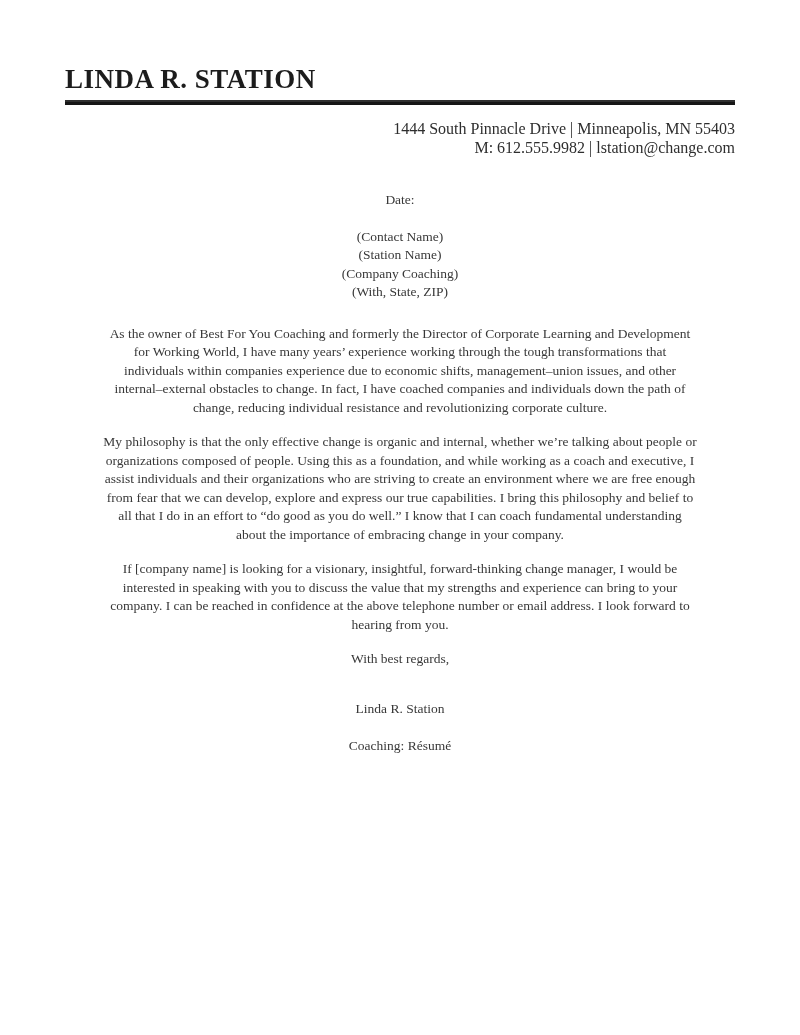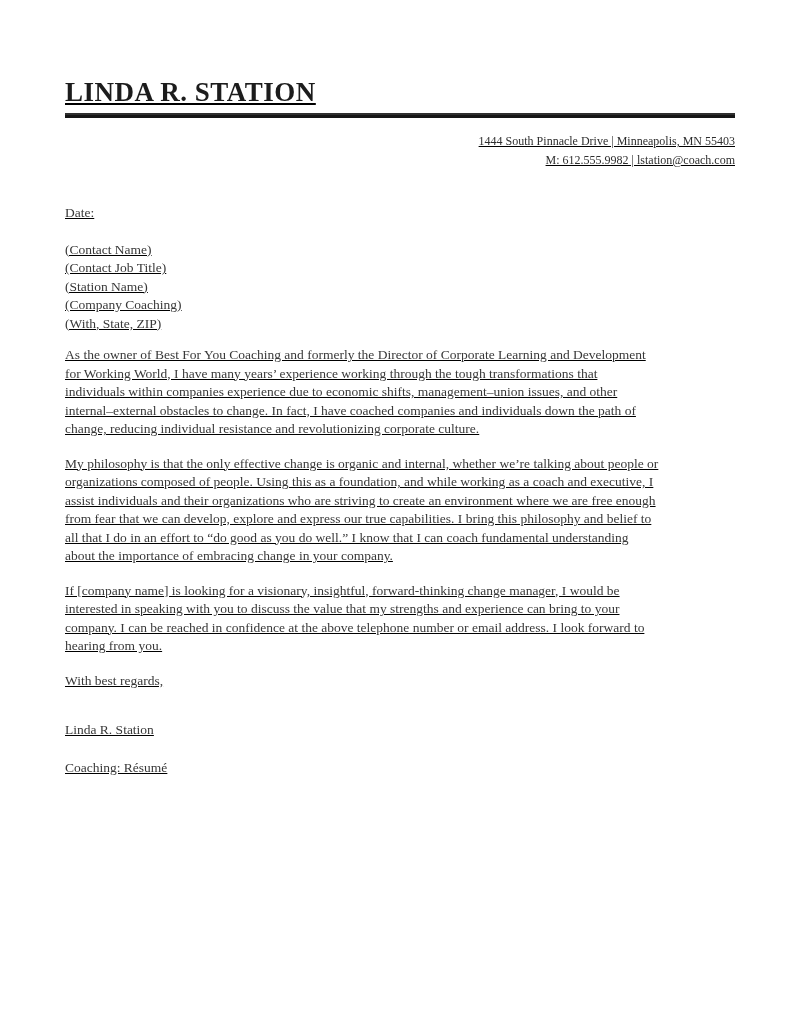--- a/index.html
+++ b/index.html
@@ -6,53 +6,53 @@
   html, body { background: #ffffff; }
   body {
     width: 800px;
     font-family: "Liberation Serif", "DejaVu Serif", serif;
   }
   .page {
     position: relative;
     width: 800px;
     height: 894px;
     background: #ffffff;
-    padding: 17px 65px;
+    padding: 4px 65px;
     overflow: hidden;
-    text-decoration: underline;
   }
   .sender-name {
     margin-top: 60px;
     font-size: 27px;
     line-height: 30px;
     font-weight: bold;
     letter-spacing: 0.5px;
     color: #1c1c1c;
   }
   .header-rule {
     margin-top: 6px;
     height: 2px;              
     border-top: 2px solid #2f2f2f;   
     border-bottom: 3px solid #161616; 
   }
   .contact-block {
     margin-top: 14px;
     text-align: right;
-    font-size: 12px;
+    font-size: 16px;
     line-height: 19px;
     color: #2e2e2e;
   }
   .letter-body {
     margin-top: 34px;
     font-size: 13.5px;
     line-height: 18.5px;
     color: #383838;
+    text-align: center;
   }
   .date-line { margin-bottom: 18px; }
-  .recipient-block { margin-bottom: 13px; }
+  .recipient-block { margin-bottom: 23px; }
   .salutation { margin-bottom: 12px; }
   .para {
     margin-bottom: 16px;
     white-space: pre-line;   
     max-width: 672px;
   }
   .closing { margin-top: 0; }
   .signature-name { margin-top: 31px; }
   .enclosure-line { margin-top: 19px; }
 </style>
@@ -61,31 +61,30 @@
 
 <div class="page">
 
   <header>
     <h1 class="sender-name">LINDA R. STATION</h1>
 
     <div class="header-rule"></div>
 
     <div class="contact-block">
       <div>1444 South Pinnacle Drive |  Minneapolis, MN 55403</div>
-      <div>M: 612.555.9982  |  lstation@coach.com</div>
+      <div>M: 612.555.9982  |  lstation@change.com</div>
     </div>
   </header>
 
   <main class="letter-body">
 
     <p class="date-line">Date:</p>
 
     <div class="recipient-block">
       <div>(Contact Name)</div>
-      <div>(Contact Job Title)</div>
       <div>(Station Name)</div>
       <div>(Company Coaching)</div>
       <div>(With, State, ZIP)</div>
     </div>
 
 
     <p class="para">As the owner of Best For You Coaching and formerly the Director of Corporate Learning and Development
 for Working World, I have many years’ experience working through the tough transformations that
 individuals within companies experience due to economic shifts, management–union issues, and other
 internal–external obstacles to change. In fact, I have coached companies and individuals down the path of

